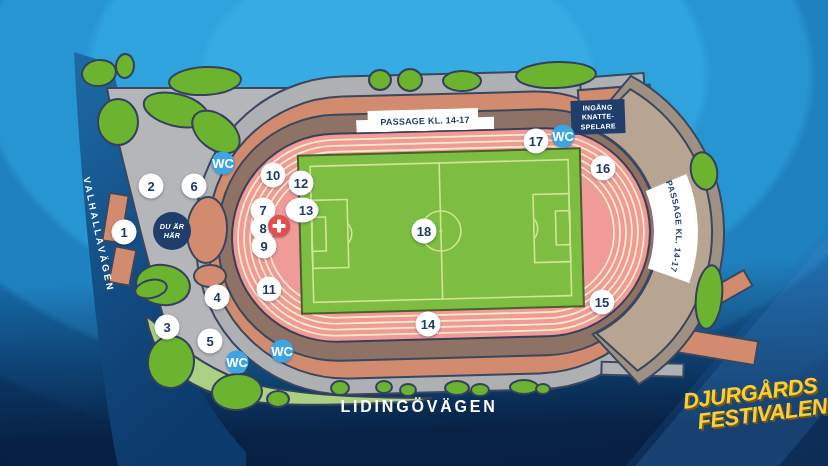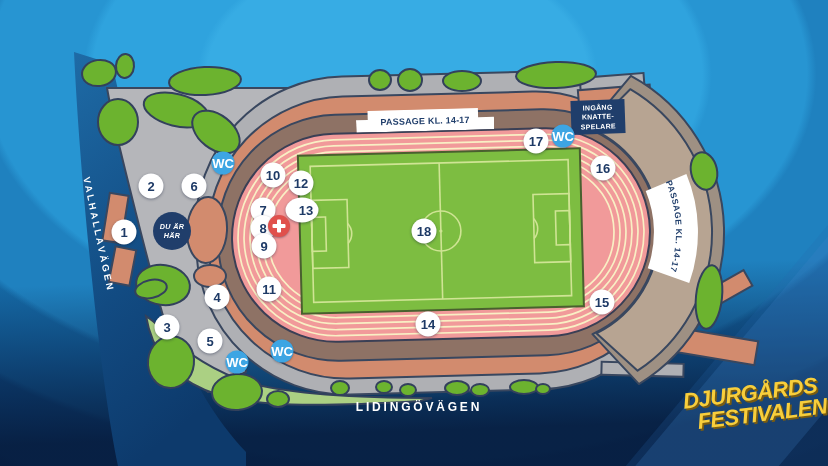--- a/index.html
+++ b/index.html
@@ -14,21 +14,21 @@
         #1568A4 55%, #1568A4 65%, #0E5089 66%, #0E5089 76%,
         #0A3C6F 77%, #0A3C6F 87%, #092E5B 88%);
   }
   .bg-stripe{position:absolute;transform:rotate(-50deg);}
   .bg-stripe.a{width:720px;height:300px;right:-320px;bottom:-190px;background:rgba(40,105,175,0.20);}
   .bg-stripe.b{width:680px;height:110px;right:-240px;bottom:-30px;background:rgba(62,130,200,0.22);}
   svg{position:absolute;left:0;top:0;}
   #overlay{position:absolute;left:0;top:0;width:100%;height:100%;}
   .map-label{position:absolute;color:#fff;font-weight:bold;white-space:nowrap;}
   .road-top{font-size:10px;letter-spacing:2.8px;transform:translate(-50%,-50%);}
-  .road-bottom{font-size:12px;letter-spacing:2.8px;transform:translate(-50%,-50%);}
+  .road-bottom{font-size:16px;letter-spacing:2.8px;transform:translate(-50%,-50%);}
   .road-left{font-size:9.5px;letter-spacing:2.6px;transform:rotate(78deg);transform-origin:0 0;}
   .marker{
     position:absolute;width:25px;height:25px;border-radius:50%;background:#fff;
     color:#1E3A66;font-size:13px;font-weight:bold;display:flex;align-items:center;justify-content:center;
     transform:translate(-50%,-50%);box-shadow:0 1px 3px rgba(10,20,50,.4);
   }
   .wc-badge{
     position:absolute;width:23px;height:23px;border-radius:50%;background:#3DA5E3;
     color:#fff;font-size:13px;font-weight:bold;display:flex;align-items:center;justify-content:center;
     transform:translate(-50%,-50%);box-shadow:0 1px 2px rgba(10,20,50,.3);

